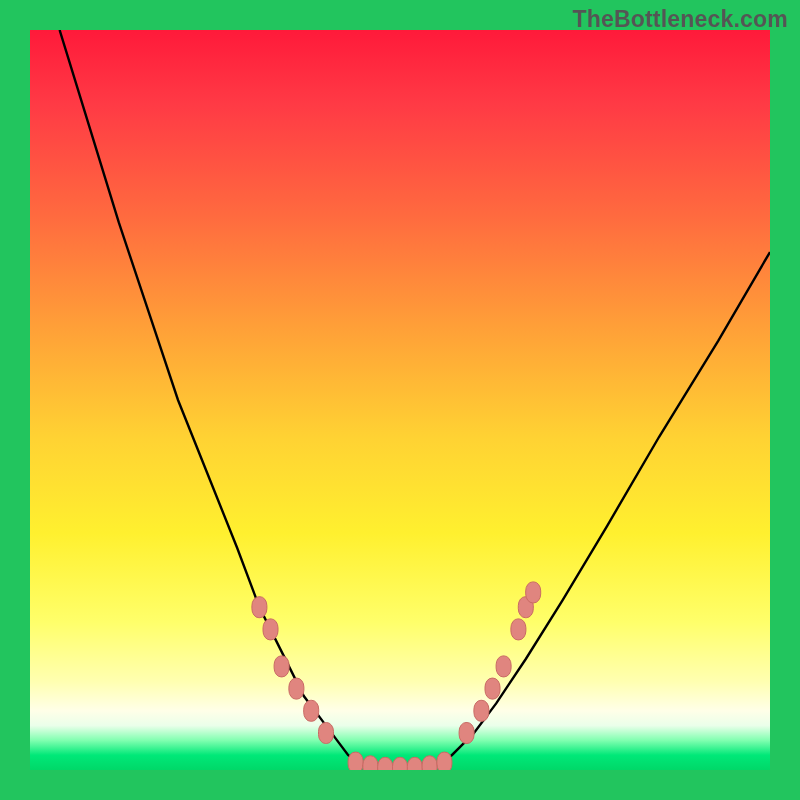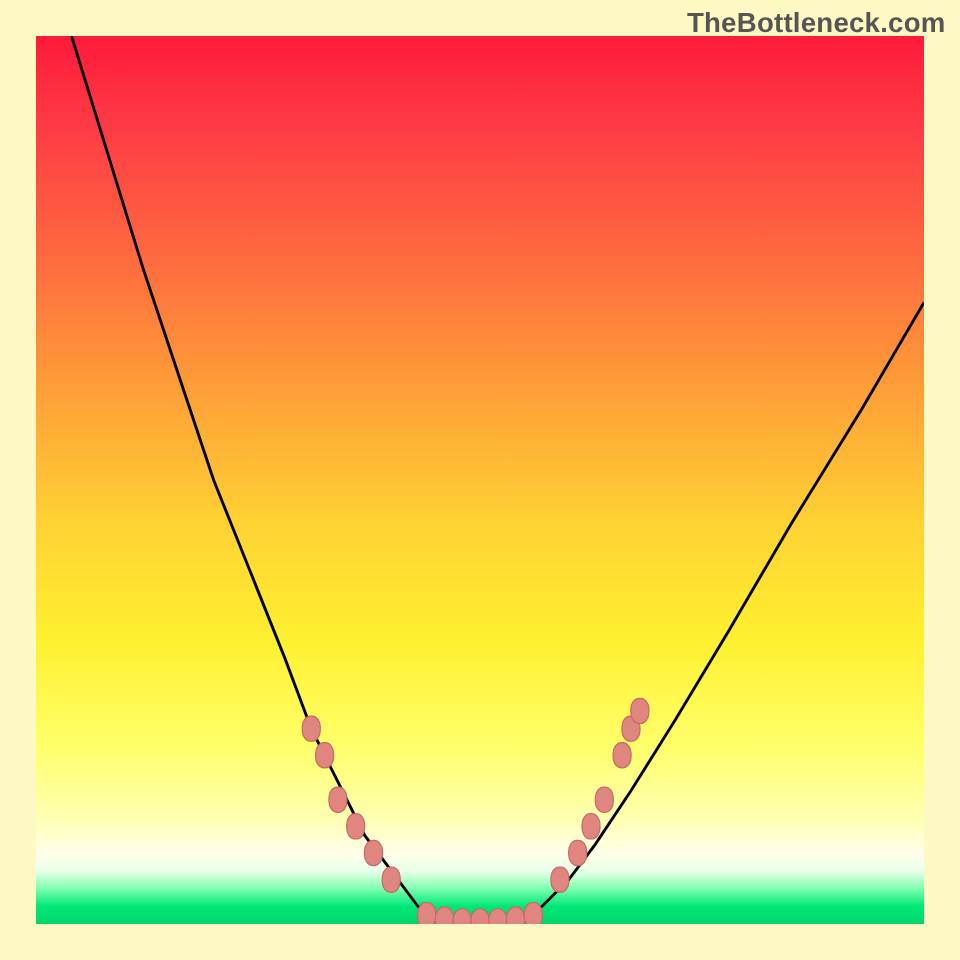--- a/index.html
+++ b/index.html
@@ -8,21 +8,21 @@
     width: 800px;
     height: 800px;
     overflow: hidden;
     background: #000;
     font-family: Arial, Helvetica, sans-serif;
   }
   .frame {
     position: relative;
     width: 800px;
     height: 800px;
-    background: #fef9c3;
+    background: #22c55e;
   }
   .plot-area {
     position: absolute;
     left: 30px;
     top: 30px;
     width: 740px;
     height: 740px;
     background: linear-gradient(
       to bottom,
       #ff1a3a 0%,

